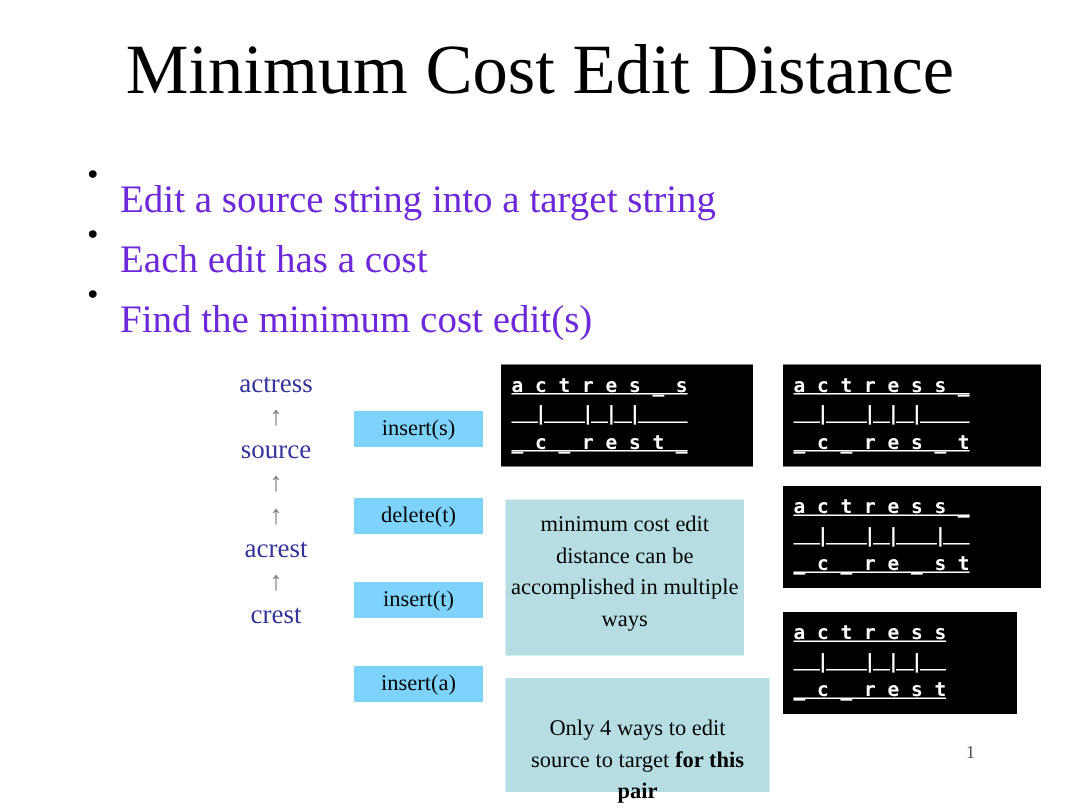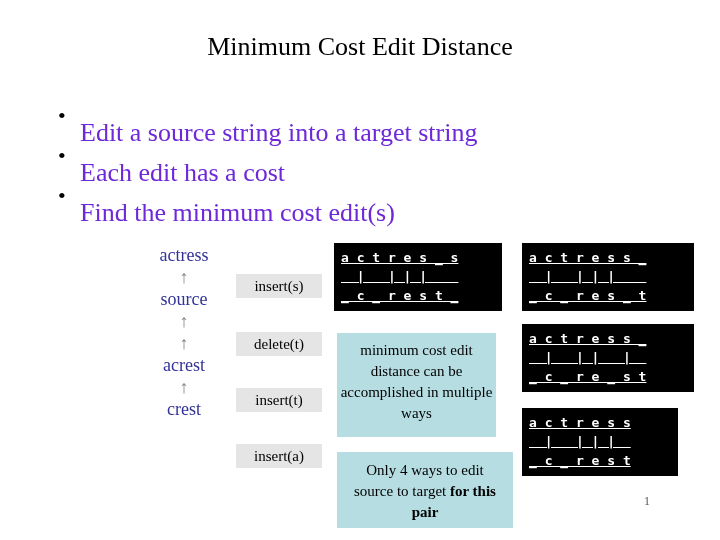--- a/index.html
+++ b/index.html
@@ -20,21 +20,21 @@
     height: 540px;
   }
 
   
   .slide-title {
     position: absolute;
     left: 0;
     top: 24px;
     width: 720px;
     text-align: center;
-    font-size: 26px;
+    font-size: 47px;
     line-height: 46px;
     color: #000000;
     font-weight: normal;
     letter-spacing: 0px;
   }
 
   
   .bullets {
     position: absolute;
     left: 58px;
@@ -81,21 +81,21 @@
   .chain-arrow {
     font-size: 18px;
     line-height: 22px;
     height: 22px;
     color: #808080;
   }
 
   
   .op-chip {
     position: absolute;
-    background: #e5e5e5;
+    background: #7dd3fc;
     color: #000000;
     font-size: 15px;
     line-height: 24px;
     height: 24px;
     text-align: center;
     white-space: nowrap;
   }
   .op-1 { left: 236px; top: 274px; width: 86px; }
   .op-2 { left: 236px; top: 332px; width: 86px; }
   .op-3 { left: 236px; top: 388px; width: 86px; }
@@ -139,21 +139,21 @@
     top: 333px;
     width: 159px;
     height: 104px;
     padding-top: 7px;
   }
   .cap-2 {
     left: 337px;
     top: 452px;
     width: 176px;
     height: 76px;
-    padding: 8px 8px 0 8px;
+    padding: 24px 8px 0 8px;
   }
   .cap-2 b { font-weight: bold; }
 
   
   .page-number {
     position: absolute;
     left: 644px;
     top: 494px;
     font-size: 12px;
     line-height: 14px;

